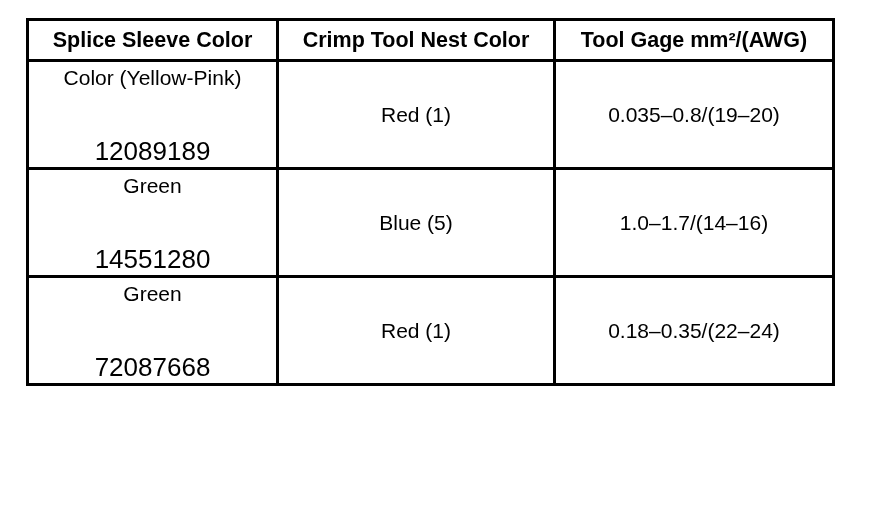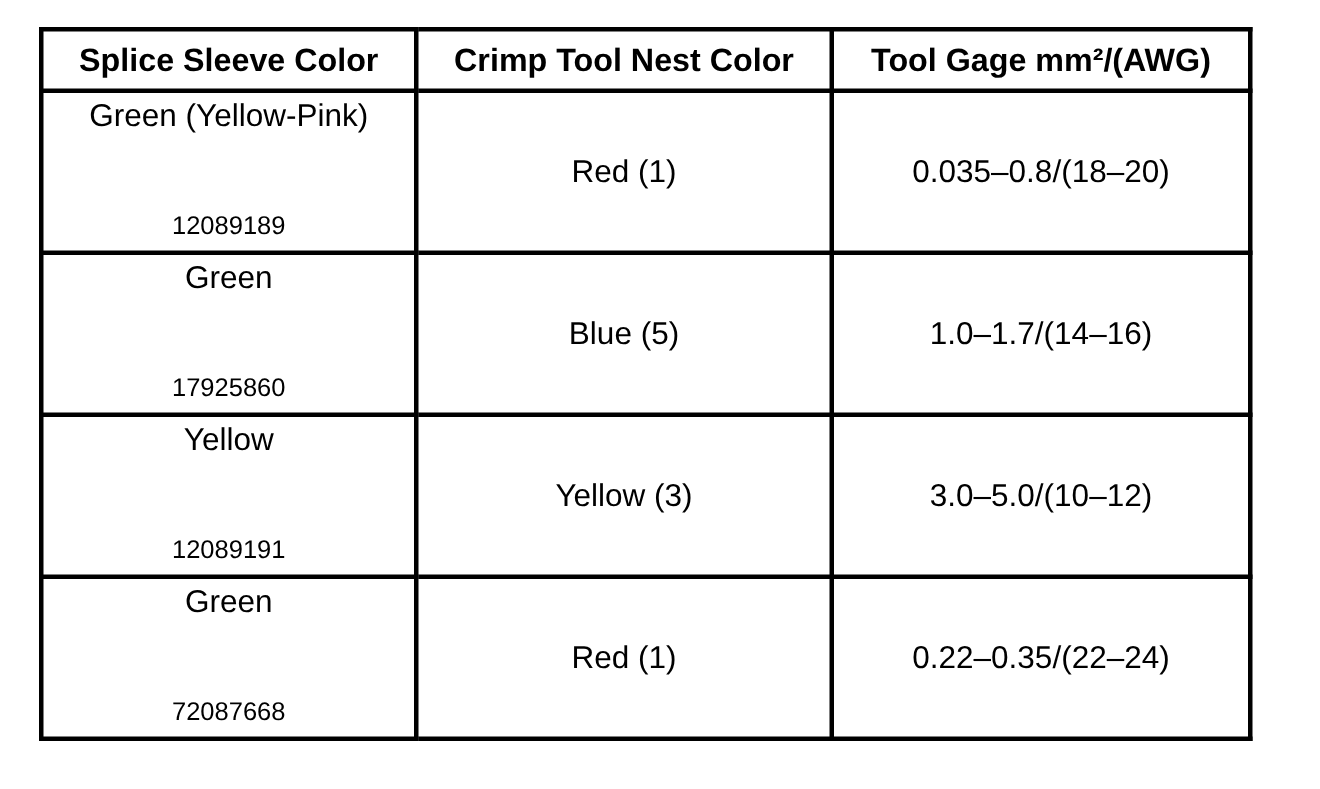--- a/index.html
+++ b/index.html
@@ -55,21 +55,21 @@
     padding: 6px 4px 10px 4px;
   }
   .sleeve-name {
     display: block;
     font-size: 21px;
     line-height: 26px;
     white-space: nowrap;
   }
   .sleeve-pn {
     display: block;
-    font-size: 17px;
+    font-size: 26px;
     line-height: 26px;
     margin-top: 47px;
   }
   .nest-cell, .gage-cell {
     font-size: 21px;
   }
 </style>
 </head>
 <body>
 
@@ -83,45 +83,37 @@
     <thead>
       <tr>
         <th>Splice Sleeve Color</th>
         <th>Crimp Tool Nest Color</th>
         <th>Tool Gage mm²/(AWG)</th>
       </tr>
     </thead>
     <tbody>
       <tr>
         <td class="sleeve-cell">
-          <span class="sleeve-name">Green (Yellow-Pink)</span>
+          <span class="sleeve-name">Color (Yellow-Pink)</span>
           <span class="sleeve-pn">12089189</span>
         </td>
         <td class="nest-cell">Red (1)</td>
-        <td class="gage-cell">0.035–0.8/(18–20)</td>
+        <td class="gage-cell">0.035–0.8/(19–20)</td>
       </tr>
       <tr>
         <td class="sleeve-cell">
           <span class="sleeve-name">Green</span>
-          <span class="sleeve-pn">17925860</span>
+          <span class="sleeve-pn">14551280</span>
         </td>
         <td class="nest-cell">Blue (5)</td>
         <td class="gage-cell">1.0–1.7/(14–16)</td>
-      </tr>
-      <tr>
-        <td class="sleeve-cell">
-          <span class="sleeve-name">Yellow</span>
-          <span class="sleeve-pn">12089191</span>
-        </td>
-        <td class="nest-cell">Yellow (3)</td>
-        <td class="gage-cell">3.0–5.0/(10–12)</td>
       </tr>
       <tr>
         <td class="sleeve-cell">
           <span class="sleeve-name">Green</span>
           <span class="sleeve-pn">72087668</span>
         </td>
         <td class="nest-cell">Red (1)</td>
-        <td class="gage-cell">0.22–0.35/(22–24)</td>
+        <td class="gage-cell">0.18–0.35/(22–24)</td>
       </tr>
     </tbody>
   </table>
 </div>
 
 </body></html>

